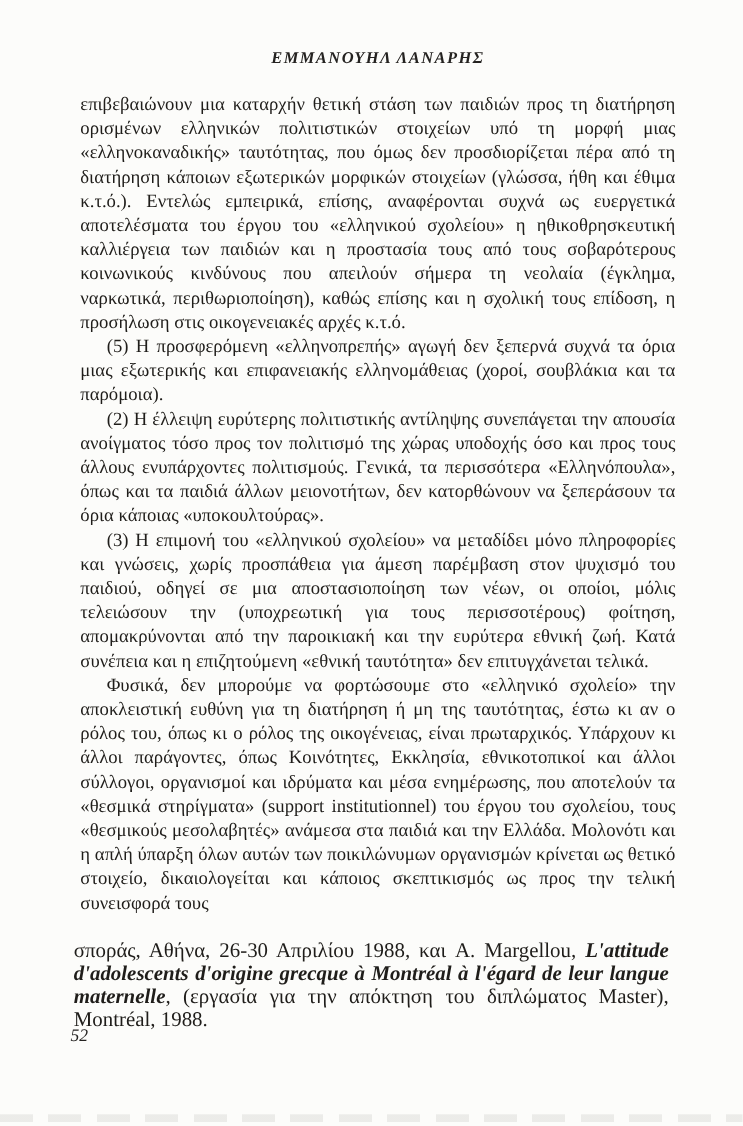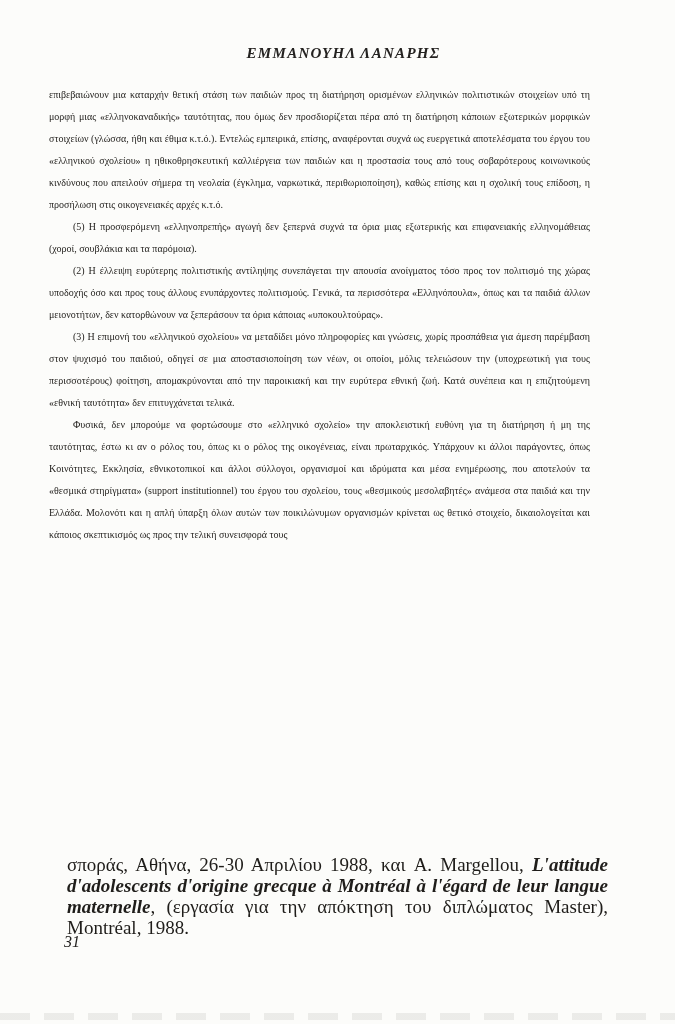--- a/index.html
+++ b/index.html
@@ -29,23 +29,23 @@
     text-align: center;
     font-style: italic;
     font-weight: bold;
     font-size: 15px;
     letter-spacing: 1.3px;
     color: #242220;
   }
   .text-block {
     position: absolute;
     top: 84px;
-    left: 49px;
+    left: 73px;
     width: 541px;
-    font-size: 10px;
+    font-size: 17px;
     line-height: 22px;
     text-align: justify;
   }
   .text-block p {
     margin: 0;
     padding: 0;
     text-indent: 24px;
   }
   .text-block p.no-indent {
     text-indent: 0;
@@ -92,17 +92,17 @@
   <div class="text-block">
     <p class="no-indent">επιβεβαιώνουν μια καταρχήν θετική στάση των παιδιών προς τη διατήρηση ορισμένων ελληνικών πολιτιστικών στοιχείων υπό τη μορφή μιας «ελληνοκαναδικής» ταυτότητας, που όμως δεν προσδιορίζεται πέρα από τη διατήρηση κάποιων εξωτερικών μορφικών στοιχείων (γλώσσα, ήθη και έθιμα κ.τ.ό.). Εντελώς εμπειρικά, επίσης, αναφέρονται συχνά ως ευεργετικά αποτελέσματα του έργου του «ελληνικού σχολείου» η ηθικοθρησκευτική καλλιέργεια των παιδιών και η προστασία τους από τους σοβαρότερους κοινωνικούς κινδύνους που απειλούν σήμερα τη νεολαία (έγκλημα, ναρκωτικά, περιθωριοποίηση), καθώς επίσης και η σχολική τους επίδοση, η προσήλωση στις οικογενειακές αρχές κ.τ.ό.</p>
     <p>(5) Η προσφερόμενη «ελληνοπρεπής» αγωγή δεν ξεπερνά συχνά τα όρια μιας εξωτερικής και επιφανειακής ελληνομάθειας (χοροί, σουβλάκια και τα παρόμοια).</p>
     <p>(2) Η έλλειψη ευρύτερης πολιτιστικής αντίληψης συνεπάγεται την απουσία ανοίγματος τόσο προς τον πολιτισμό της χώρας υποδοχής όσο και προς τους άλλους ενυπάρχοντες πολιτισμούς. Γενικά, τα περισσότερα «Ελληνόπουλα», όπως και τα παιδιά άλλων μειονοτήτων, δεν κατορθώνουν να ξεπεράσουν τα όρια κάποιας «υποκουλτούρας».</p>
     <p>(3) Η επιμονή του «ελληνικού σχολείου» να μεταδίδει μόνο πληροφορίες και γνώσεις, χωρίς προσπάθεια για άμεση παρέμβαση στον ψυχισμό του παιδιού, οδηγεί σε μια αποστασιοποίηση των νέων, οι οποίοι, μόλις τελειώσουν την (υποχρεωτική για τους περισσοτέρους) φοίτηση, απομακρύνονται από την παροικιακή και την ευρύτερα εθνική ζωή. Κατά συνέπεια και η επιζητούμενη «εθνική ταυτότητα» δεν επιτυγχάνεται τελικά.</p>
     <p>Φυσικά, δεν μπορούμε να φορτώσουμε στο «ελληνικό σχολείο» την αποκλειστική ευθύνη για τη διατήρηση ή μη της ταυτότητας, έστω κι αν ο ρόλος του, όπως κι ο ρόλος της οικογένειας, είναι πρωταρχικός. Υπάρχουν κι άλλοι παράγοντες, όπως Κοινότητες, Εκκλησία, εθνικοτοπικοί και άλλοι σύλλογοι, οργανισμοί και ιδρύματα και μέσα ενημέρωσης, που αποτελούν τα «θεσμικά στηρίγματα» (support institutionnel) του έργου του σχολείου, τους «θεσμικούς μεσολαβητές» ανάμεσα στα παιδιά και την Ελλάδα. Μολονότι και η απλή ύπαρξη όλων αυτών των ποικιλώνυμων οργανισμών κρίνεται ως θετικό στοιχείο, δικαιολογείται και κάποιος σκεπτικισμός ως προς την τελική συνεισφορά τους</p>
   </div>
 
   <p class="footnote"><span>σποράς, Αθήνα, 26-30 Απριλίου 1988, και A. Margellou, </span><span class="fn-italic">L'attitude d'adolescents d'origine grecque à Montréal à l'égard de leur langue maternelle</span><span>, (εργασία για την απόκτηση του διπλώματος Master), Montréal, 1988.</span></p>
 
-  <div class="page-number">31</div>
+  <div class="page-number">52</div>
 
   <div class="scan-edge"></div>
 
 </div>
 
 </body></html>

